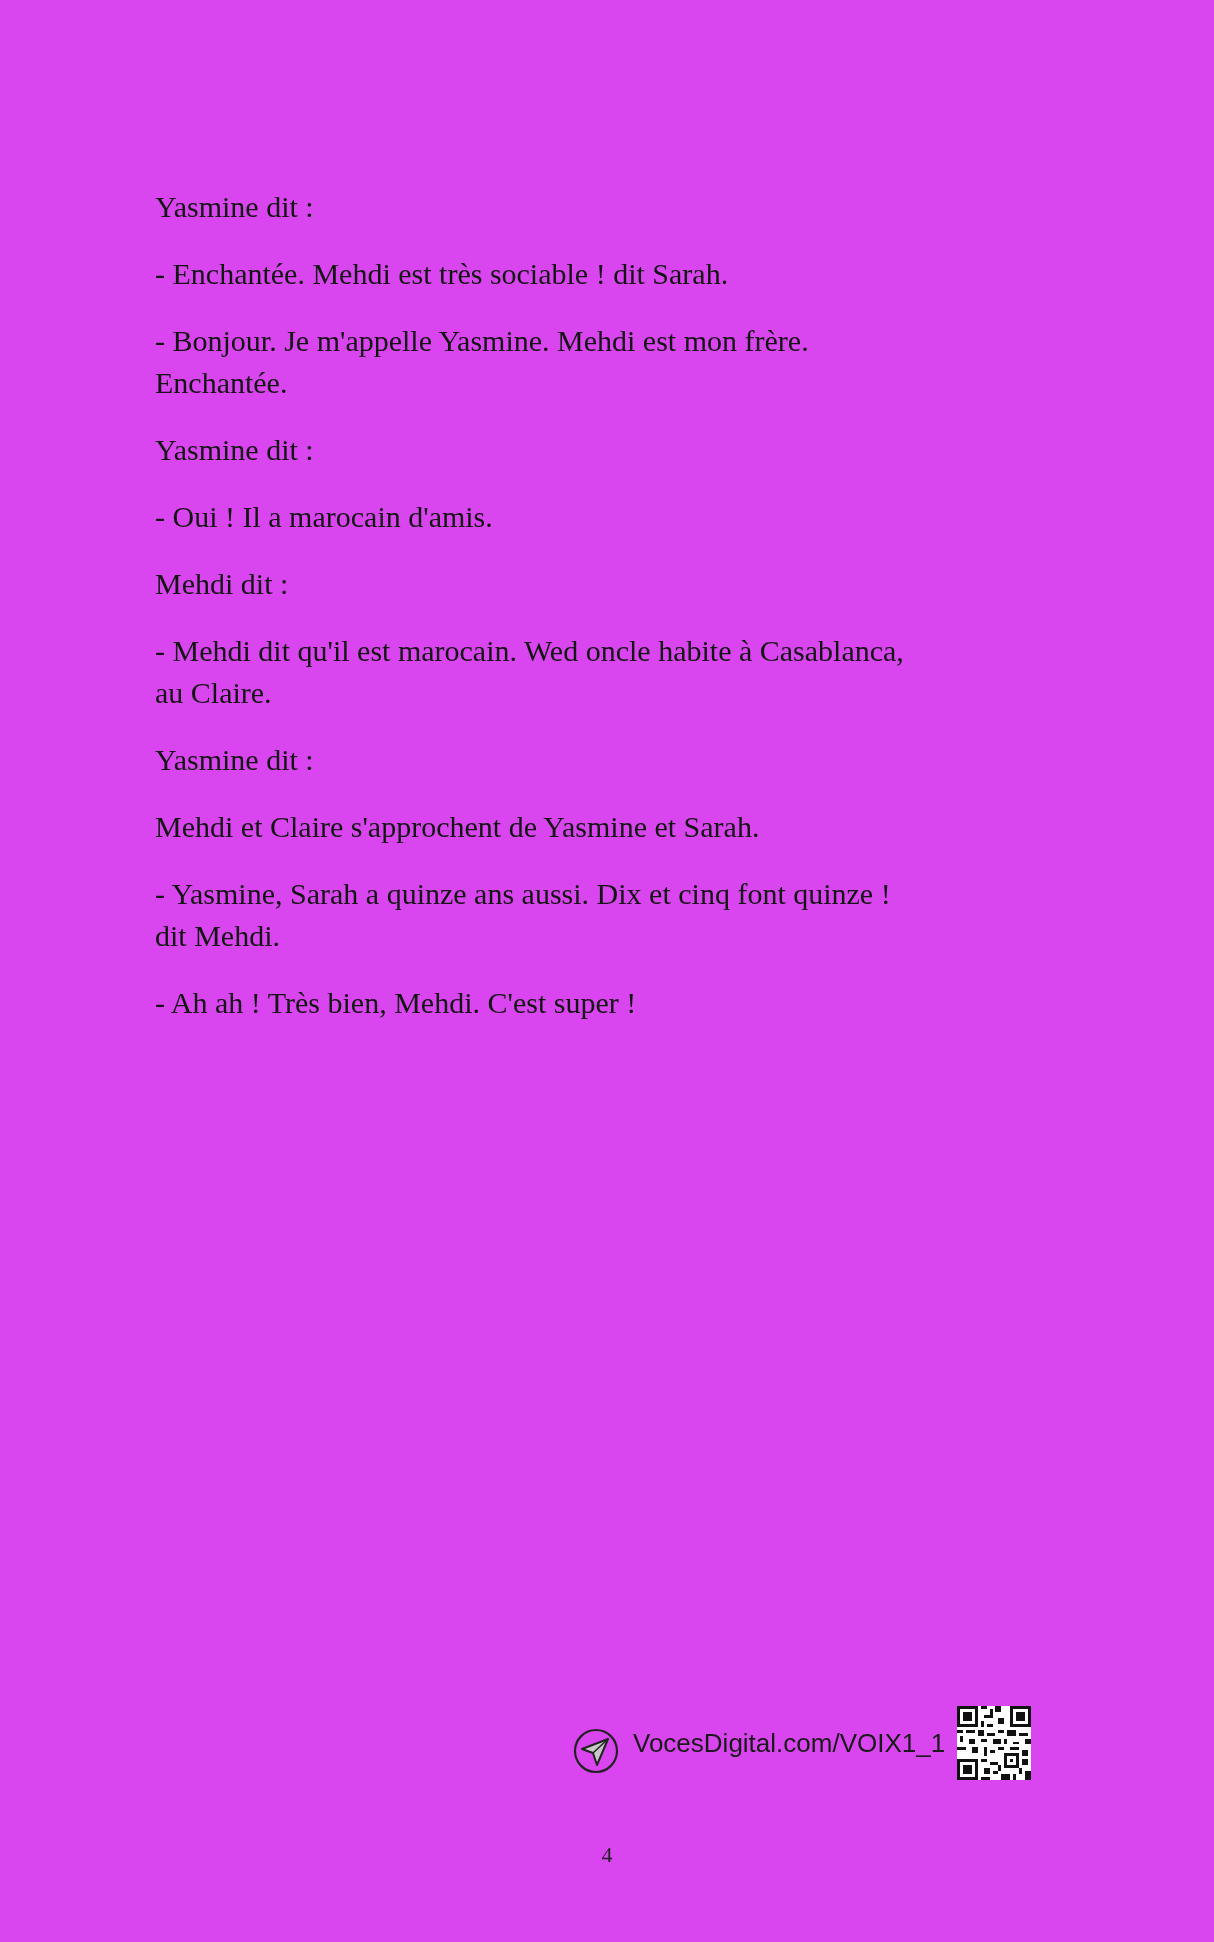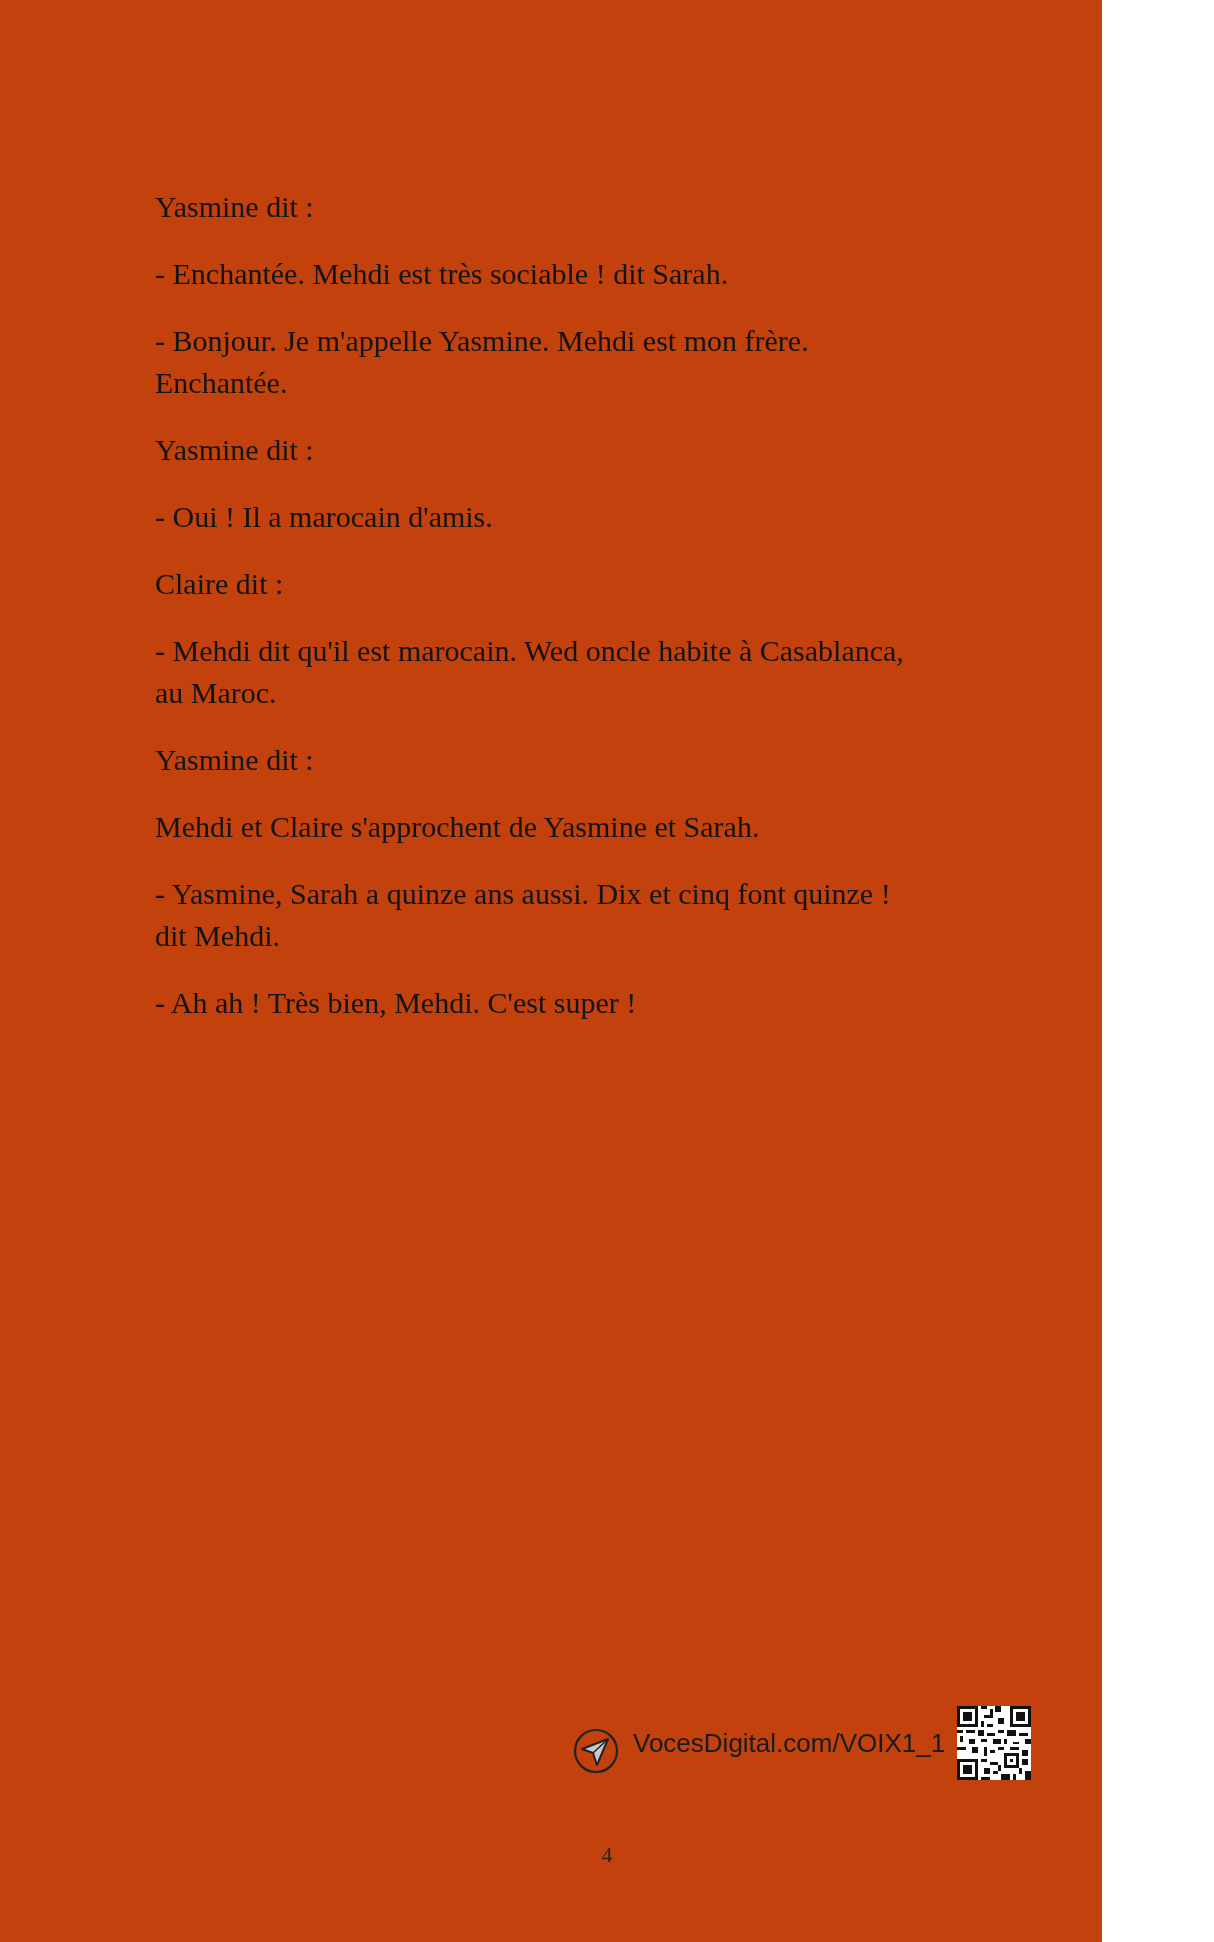--- a/index.html
+++ b/index.html
@@ -1,17 +1,17 @@
 <!DOCTYPE html>
 <html><head>
 <meta charset="utf-8">
 <style>
   html, body { margin: 0; padding: 0; background: #ffffff; }
   body { width: 1214px; height: 1942px; position: relative; overflow: hidden; }
-  .page { position: absolute; left: 0; top: 0; width: 1102px; height: 1942px; background: #c2410c; }
+  .page { position: absolute; left: 0; top: 0; width: 1214px; height: 1942px; background: #d946ef; }
   .text-body {
     position: absolute; left: 155px; top: 186px; width: 900px;
     font-family: "Liberation Serif", "DejaVu Serif", serif;
     font-size: 30px; color: #141414; line-height: 42px;
   }
   .para { margin: 0 0 25px 0; }
   .para .line { display: block; white-space: nowrap; }
   .footer-link {
     position: absolute; left: 573px; top: 1706px; height: 76px;
     display: flex; align-items: flex-start;
@@ -44,25 +44,25 @@
       <span class="line">- Bonjour. Je m'appelle Yasmine. Mehdi est mon frère.</span>
       <span class="line">Enchantée.</span>
     </p>
     <p class="para">
       <span class="line">Yasmine dit :</span>
     </p>
     <p class="para">
       <span class="line">- Oui ! Il a marocain d'amis.</span>
     </p>
     <p class="para">
-      <span class="line">Claire dit :</span>
+      <span class="line">Mehdi dit :</span>
     </p>
     <p class="para">
       <span class="line">- Mehdi dit qu'il est marocain. Wed oncle habite à Casablanca,</span>
-      <span class="line">au Maroc.</span>
+      <span class="line">au Claire.</span>
     </p>
     <p class="para">
       <span class="line">Yasmine dit :</span>
     </p>
     <p class="para">
       <span class="line">Mehdi et Claire s'approchent de Yasmine et Sarah.</span>
     </p>
     <p class="para">
       <span class="line">- Yasmine, Sarah a quinze ans aussi. Dix et cinq font quinze !</span>
       <span class="line">dit Mehdi.</span>

